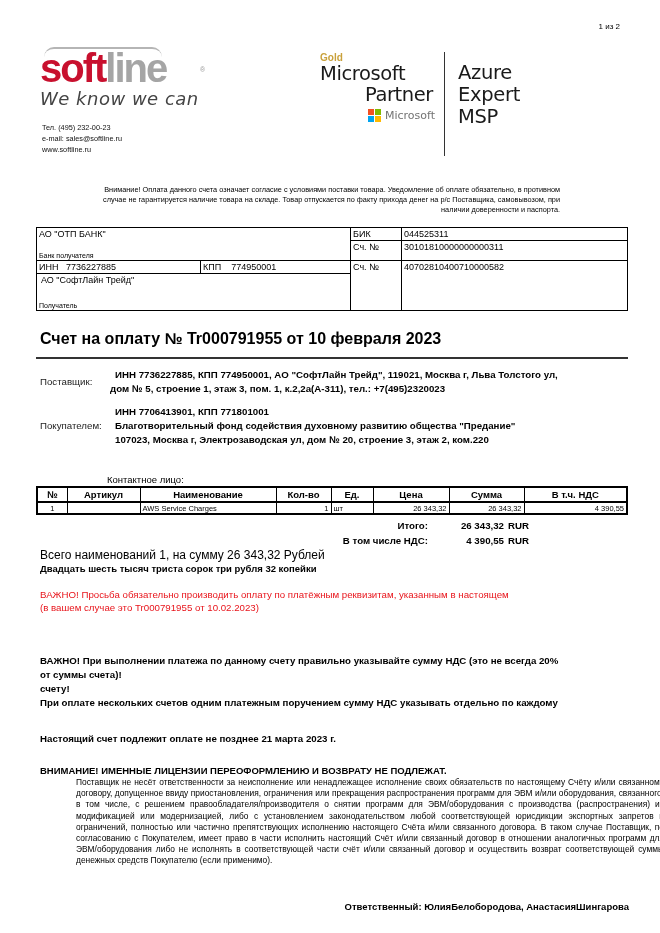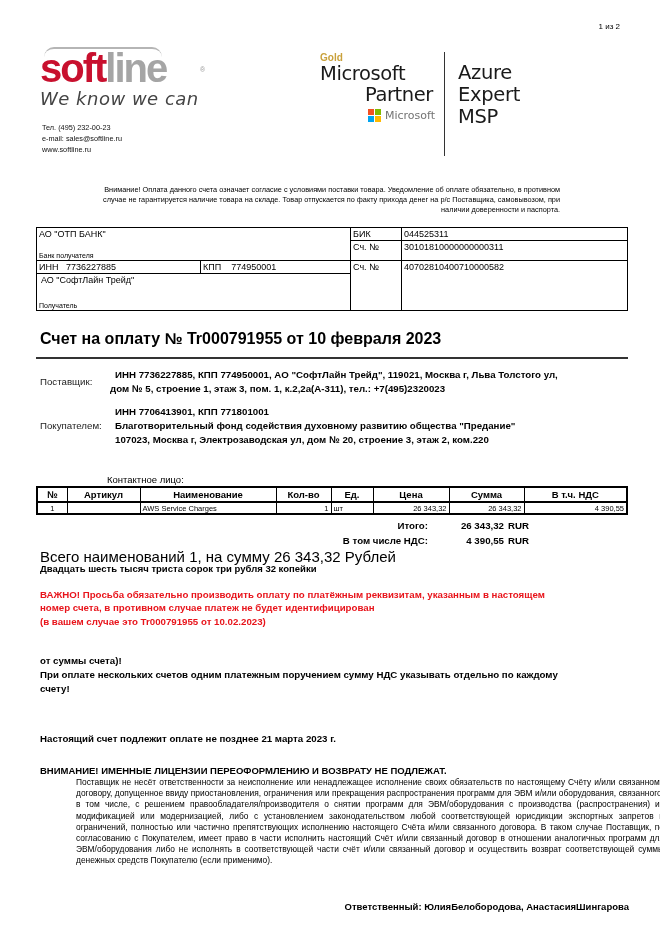--- a/index.html
+++ b/index.html
@@ -50,24 +50,24 @@
   .items { border: 2px solid #000; }
   .r { text-align: right; }
   .c { text-align: center; }
 
   .totals { left: 300px; top: 520px; font-size: 9.7px; font-weight: bold; }
   .totals .row { display: flex; height: 15px; }
   .totals .lbl { width: 128px; text-align: right; }
   .totals .val { width: 80px; text-align: right; padding-right: 4px; }
   .totals .cur { width: 40px; }
 
-  .sum-line { left: 40px; top: 548px; font-size: 15px; }
+  .sum-line { left: 40px; top: 548px; font-size: 12px; }
   .sum-words { left: 40px; top: 563px; font-size: 9.5px; font-weight: bold; }
 
-  .red { left: 40px; top: 588px; width: 590px; color: #e8141b; font-size: 9.7px; font-weight: bold; line-height: 13.3px; }
+  .red { left: 40px; top: 588px; width: 590px; color: #e8141b; font-size: 9.7px; font-weight: normal; line-height: 13.3px; }
   .vat { left: 40px; top: 654px; width: 590px; font-size: 9.7px; font-weight: bold; line-height: 14px; }
   .deadline { left: 40px; top: 733px; font-size: 9.7px; font-weight: bold; }
   .lic-head { left: 40px; top: 765px; font-size: 9.5px; font-weight: bold; }
   .lic-body { left: 40px; top: 777px; width: 588px; font-size: 8.4px; line-height: 11.2px; text-align: justify; margin-left: 36px; }
   .resp { right: 31px; top: 901px; font-size: 9.5px; font-weight: bold; }
 </style>
 </head>
 <body>
 
 <div class="abs page-num">1 из 2</div>
@@ -206,27 +206,27 @@
     <span class="val">4 390,55</span>
     <span class="cur">RUR</span>
   </div>
 </div>
 
 <div class="abs sum-line">Всего наименований 1, на сумму 26 343,32 Рублей</div>
 <div class="abs sum-words">Двадцать шесть тысяч триста сорок три рубля 32 копейки</div>
 
 <div class="abs red">
   <div>ВАЖНО! Просьба обязательно производить оплату по платёжным реквизитам, указанным в настоящем</div>
-  <div>номер счета, в противном случае платеж не будет идентифицирован</div>
   <div>(в вашем случае это Tr000791955 от 10.02.2023)</div>
 </div>
 
 <div class="abs vat">
+  <div>ВАЖНО! При выполнении платежа по данному счету правильно указывайте сумму НДС (это не всегда 20%</div>
   <div>от суммы счета)!</div>
+  <div>счету!</div>
   <div>При оплате нескольких счетов одним платежным поручением сумму НДС указывать отдельно по каждому</div>
-  <div>счету!</div>
 </div>
 
 <div class="abs deadline">Настоящий счет подлежит оплате не позднее 21 марта 2023 г.</div>
 <div class="abs lic-head">ВНИМАНИЕ! ИМЕННЫЕ ЛИЦЕНЗИИ ПЕРЕОФОРМЛЕНИЮ И ВОЗВРАТУ НЕ ПОДЛЕЖАТ.</div>
 <div class="abs lic-body">Поставщик не несёт ответственности за неисполнение или ненадлежащее исполнение своих обязательств по настоящему Счёту и/или связанному договору, допущенное ввиду приостановления, ограничения или прекращения распространения программ для ЭВМ и/или оборудования, связанного, в том числе, с решением правообладателя/производителя о снятии программ для ЭВМ/оборудования с производства (распространения) их модификацией или модернизацией, либо с установлением законодательством любой соответствующей юрисдикции экспортных запретов и ограничений, полностью или частично препятствующих исполнению настоящего Счёта и/или связанного договора. В таком случае Поставщик, по согласованию с Покупателем, имеет право в части исполнить настоящий Счёт и/или связанный договор в отношении аналогичных программ для ЭВМ/оборудования либо не исполнять в соответствующей части счёт и/или связанный договор и осуществить возврат соответствующей суммы денежных средств Покупателю (если применимо).</div>
 
 <div class="abs resp">Ответственный: ЮлияБелобородова, АнастасияШингарова</div>
 
 </body></html>

